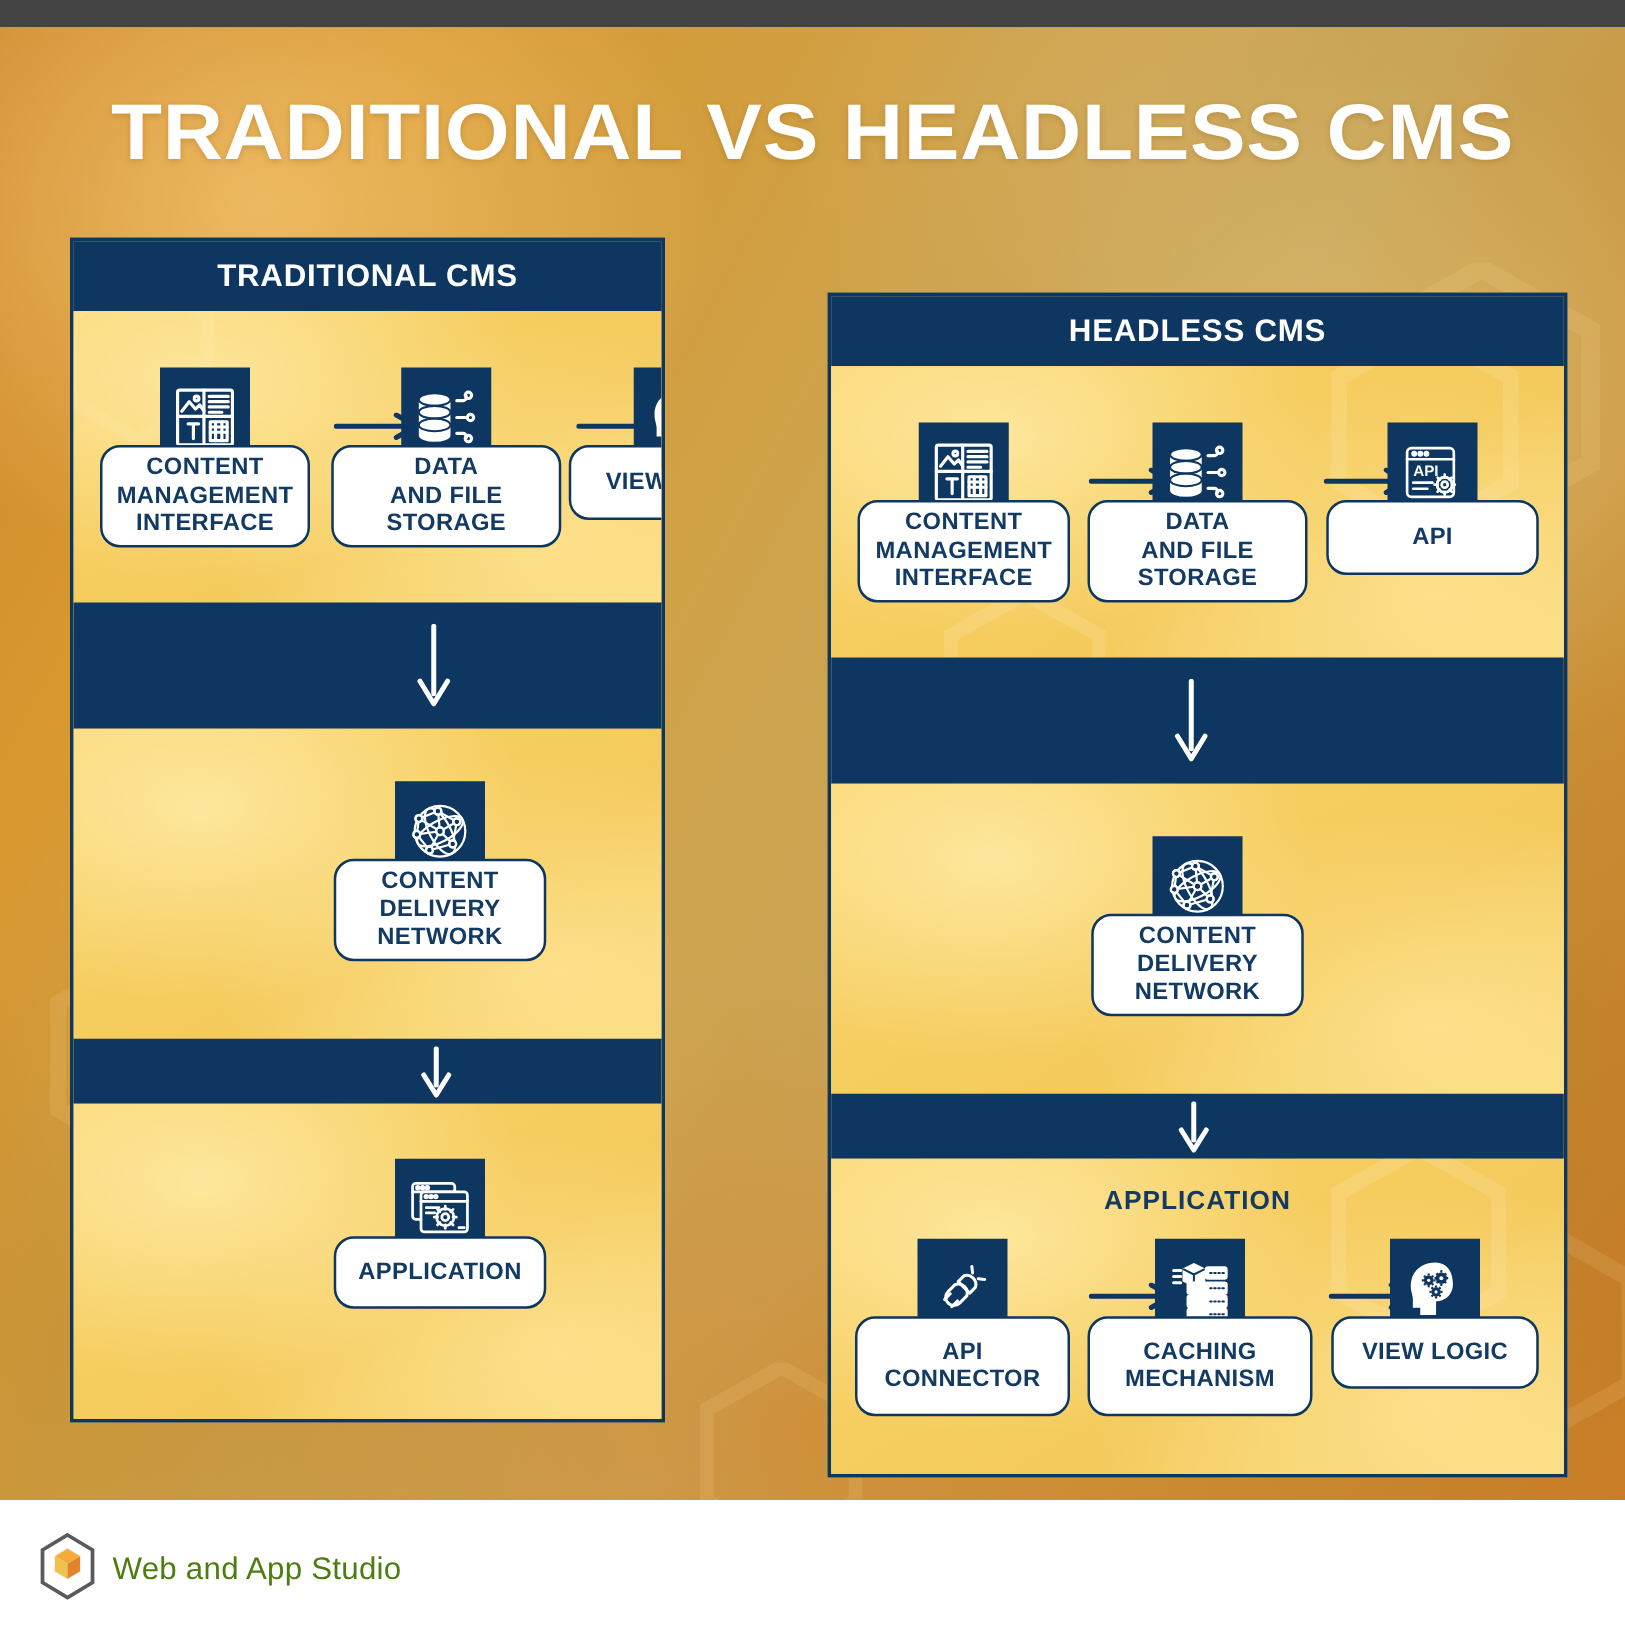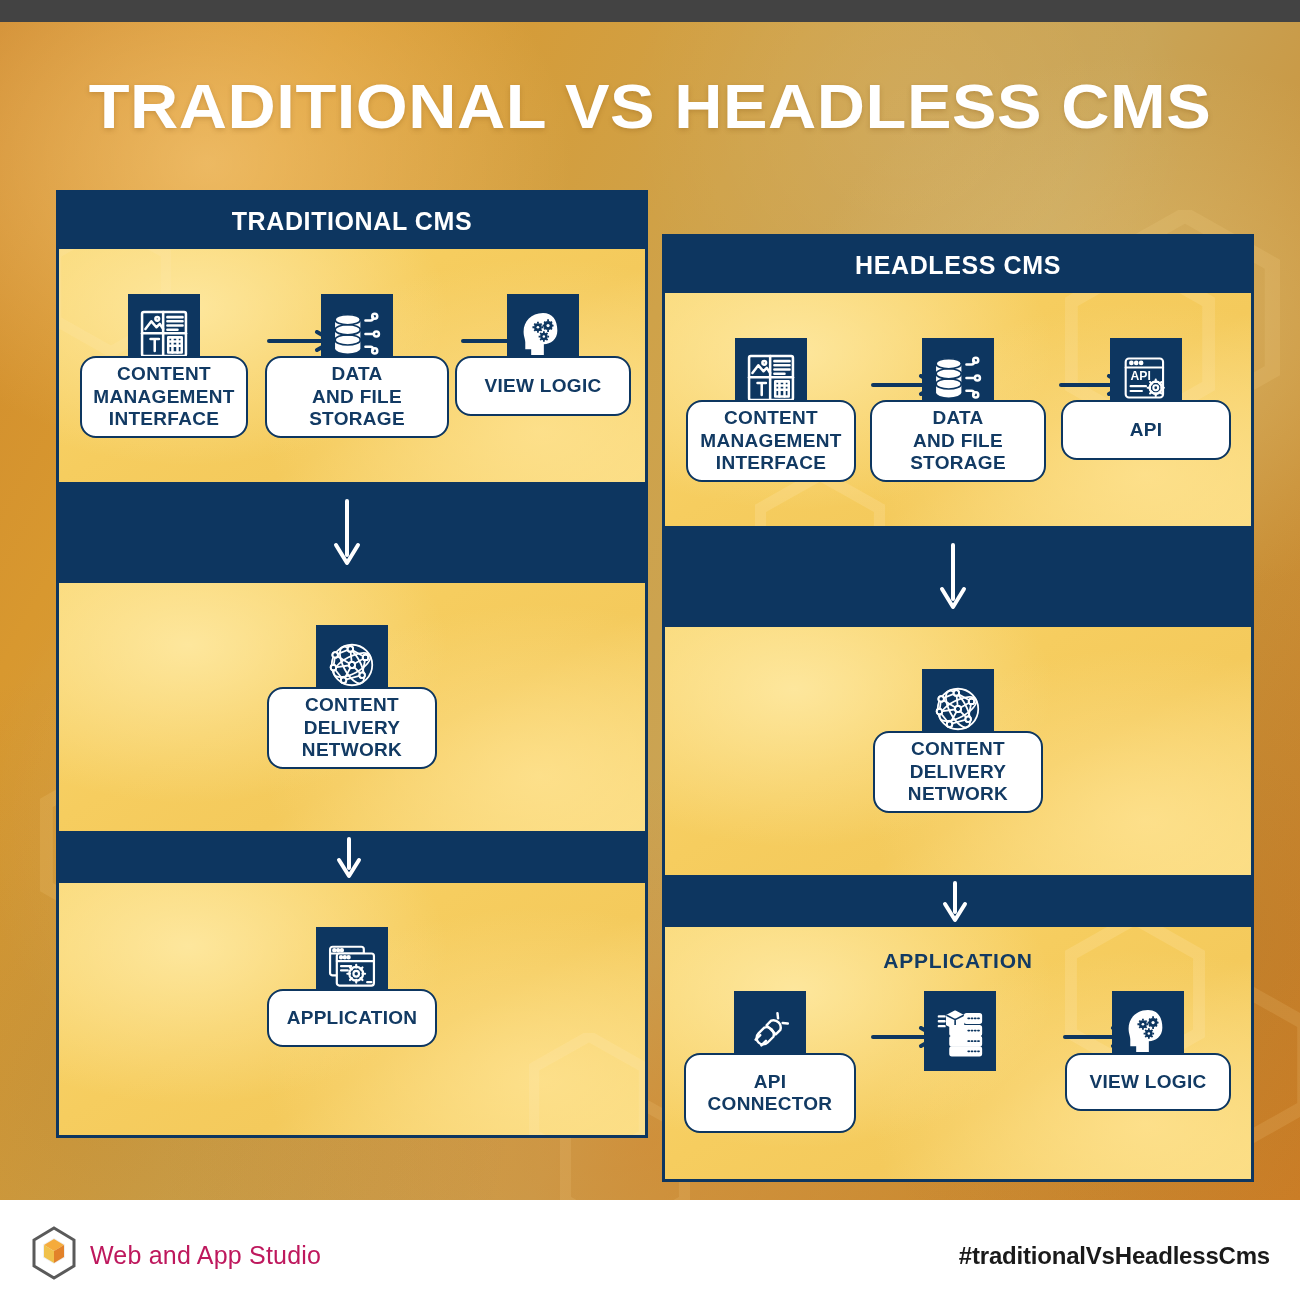--- a/index.html
+++ b/index.html
@@ -171,21 +171,21 @@
     width: 1300px; height: 100px;
     background: #ffffff;
   }
   .brand {
     position: absolute;
     left: 30px; top: 1226px;
     display: flex; align-items: center; gap: 12px;
   }
   .brand-name {
     font-size: 25px;
-    color: #be185d;
+    color: #4d7c0f;
     font-family: "Liberation Sans", sans-serif;
     letter-spacing: .2px;
   }
   .hashtag {
     position: absolute;
     right: 30px; top: 1242px;
     font-size: 24px;
     font-weight: bold;
     color: #1a1a1a;
     letter-spacing: -.2px;
@@ -216,21 +216,21 @@
       </svg>
   </div>
   <div class="hexwm" style="left:1160px; top:980px;">
     <svg width="150" height="170" viewBox="0 0 100 112">
         <path d="M50 2 L96 28 L96 84 L50 110 L4 84 L4 28 Z" fill="none" stroke="#ffe09a" stroke-width="9"></path>
       </svg>
   </div>
 
   <div class="title">TRADITIONAL VS HEADLESS CMS</div>
 
-  <div class="panel" style="left:56px; top:190px; width:592px; height:948px;">
+  <div class="panel" style="left:56px; top:190px; width:476px; height:948px;">
     <div class="panel-head">TRADITIONAL CMS</div>
     <div class="panel-body" style="height:886px;">
 
       <div class="section" style="top:0; height:233px;">
 
         <div class="hexwm" style="left:-8px; top:-30px; opacity:.20;">
           <svg width="120" height="136" viewBox="0 0 100 112">
               <path d="M50 2 L96 28 L96 84 L50 110 L4 84 L4 28 Z" fill="none" stroke="#ffe9b5" stroke-width="9"></path>
             </svg>
         </div>
@@ -595,20 +595,24 @@
               <rect x="38" y="11" width="20" height="11" rx="2" fill="#ffffff" stroke="#ffffff"></rect>
               <path d="M42 16.5 h1.5 M46 16.5 h1.5 M50 16.5 h1.5 M54 16.5 h1.5" stroke="#0d3660" stroke-width="2"></path>
               <rect x="20" y="26" width="38" height="11" rx="2" fill="#ffffff" stroke="#ffffff"></rect>
               <path d="M42 31.5 h1.5 M46 31.5 h1.5 M50 31.5 h1.5 M54 31.5 h1.5" stroke="#0d3660" stroke-width="2"></path>
               <rect x="20" y="39" width="38" height="11" rx="2" fill="#ffffff" stroke="#ffffff"></rect>
               <path d="M42 44.5 h1.5 M46 44.5 h1.5 M50 44.5 h1.5 M54 44.5 h1.5" stroke="#0d3660" stroke-width="2"></path>
               <rect x="20" y="52" width="38" height="10" rx="2" fill="#ffffff" stroke="#ffffff"></rect>
               <path d="M42 57 h1.5 M46 57 h1.5 M50 57 h1.5 M54 57 h1.5" stroke="#0d3660" stroke-width="2"></path>
             </svg>
           </div>
+          <div class="label-box" style="width:180px; height:80px;">
+            <span style="white-space:pre-line">CACHING
+MECHANISM</span>
+          </div>
         </div>
 
         <svg class="harrow" style="left:398px; top:99px;" width="72" height="22" viewBox="0 0 72 22">
           <path d="M2 11 H60" stroke="#0d3660" stroke-width="4" stroke-linecap="round"></path>
           <path d="M50 2 L66 11 L50 20" fill="none" stroke="#0d3660" stroke-width="4" stroke-linecap="round" stroke-linejoin="round"></path>
         </svg>
 
         <div class="node" style="left:400px; top:64px; width:166px;">
           <div class="icon-tile">
             <svg width="54" height="54" viewBox="0 0 64 64">
@@ -649,15 +653,14 @@
         <g>
           <path d="M24 13 L34 19 L24 25 L14 19 Z" fill="#f5ab3c"></path>
           <path d="M14 19 L24 25 V37 L14 31 Z" fill="#f0c14b"></path>
           <path d="M34 19 L24 25 V37 L34 31 Z" fill="#e2822a"></path>
         </g>
       </svg>
     </span>
     <span class="brand-name">Web and App Studio</span>
   </div>
 
-  <div class="hashtag">#traditionalVsHeadlessCms</div>
 
 </div>
 
 </body></html>

